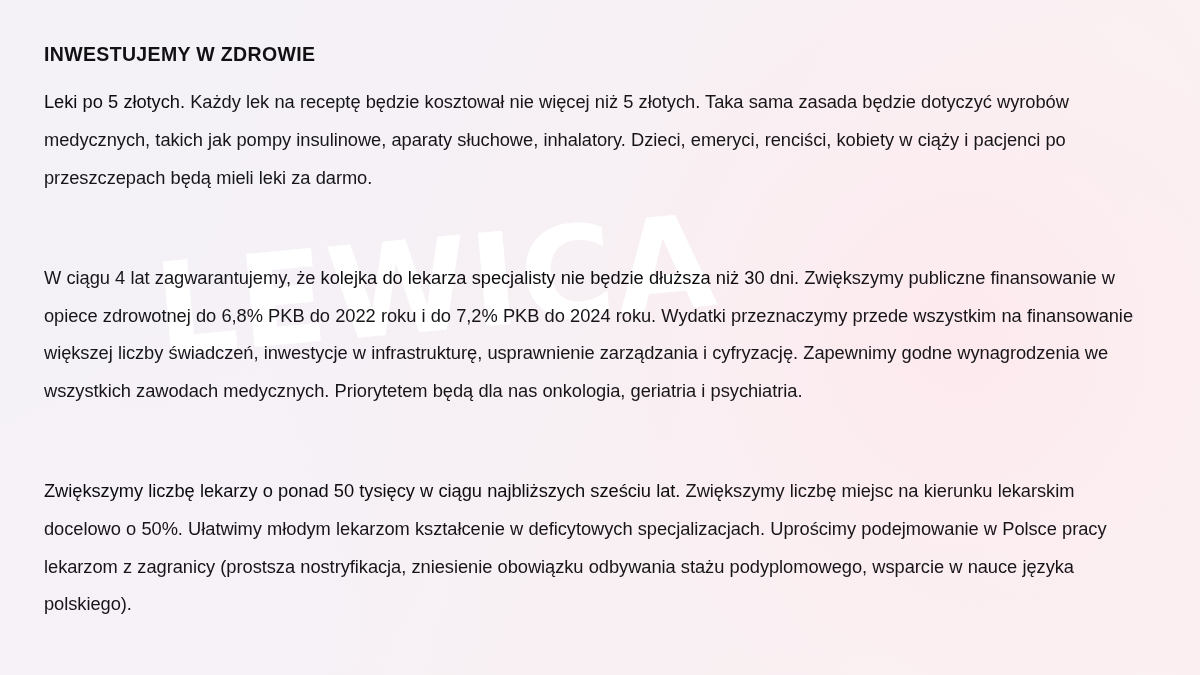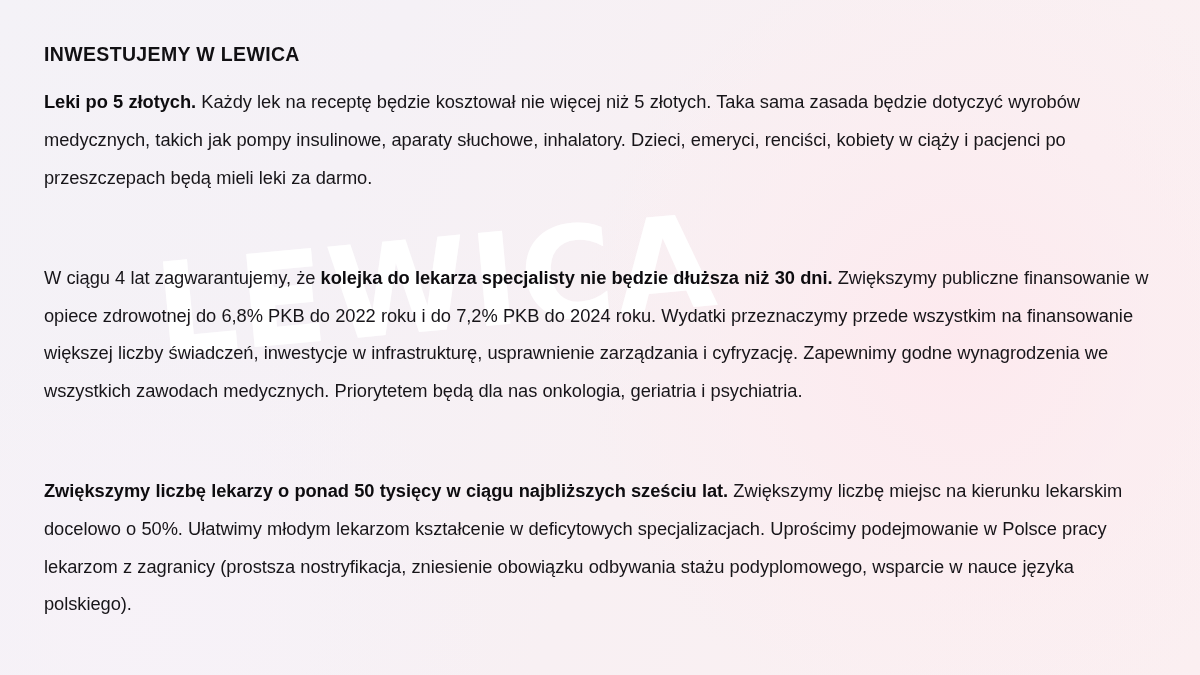--- a/index.html
+++ b/index.html
@@ -103,37 +103,37 @@
 
   .para + .para {
     margin-top: 27px;
   }
 
   .para.gap-lg {
     margin-top: 62px;
   }
 
   .para b {
-    font-weight: 700;
+    font-weight: 400;
     color: #0d0c0f;
   }
 </style>
 </head>
 <body>
 
 <div class="slide">
 
   <div class="bloom"></div>
   <div class="bloom-left"></div>
 
   <div class="watermark">LEWICA</div>
 
   <div class="content">
 
-    <h1 class="slide-title">INWESTUJEMY W LEWICA</h1>
+    <h1 class="slide-title">INWESTUJEMY W ZDROWIE</h1>
 
     <p class="para">
       <b>Leki po 5 złotych.</b><span> Każdy lek na receptę będzie kosztował nie więcej niż 5 złotych. Taka sama zasada będzie dotyczyć wyrobów medycznych, takich jak pompy insulinowe, aparaty słuchowe, inhalatory. Dzieci, emeryci, renciści, kobiety w ciąży i pacjenci po przeszczepach będą mieli leki za darmo.</span>
     </p>
 
     <p class="para gap-lg">
       <span>W ciągu 4 lat zagwarantujemy, że </span><b>kolejka do lekarza specjalisty nie będzie dłuższa niż 30 dni.</b><span> Zwiększymy publiczne finansowanie w opiece zdrowotnej do 6,8% PKB do 2022 roku i do 7,2% PKB do 2024 roku. Wydatki przeznaczymy przede wszystkim na finansowanie większej liczby świadczeń, inwestycje w infrastrukturę, usprawnienie zarządzania i cyfryzację. Zapewnimy godne wynagrodzenia we wszystkich zawodach medycznych. Priorytetem będą dla nas onkologia, geriatria i psychiatria.</span>
     </p>
 
     <p class="para gap-lg">

